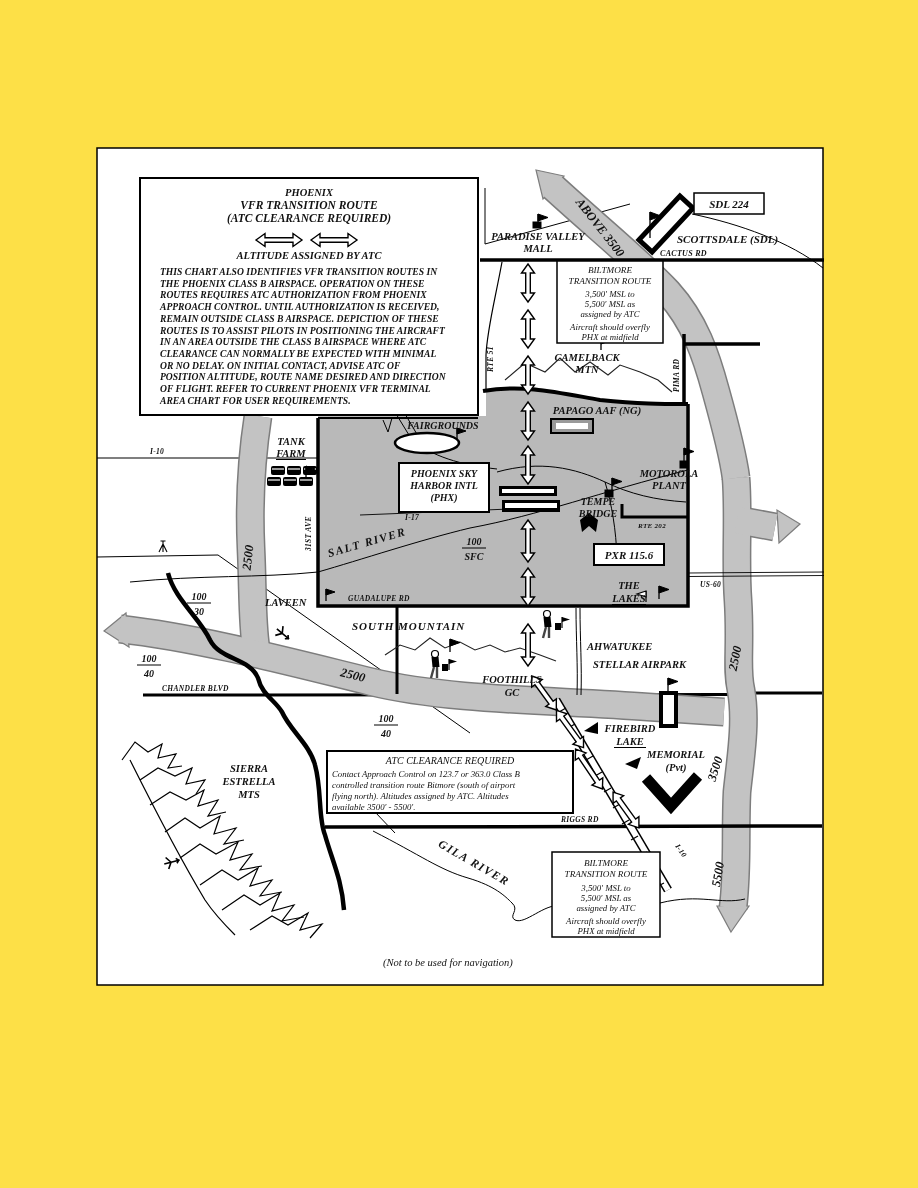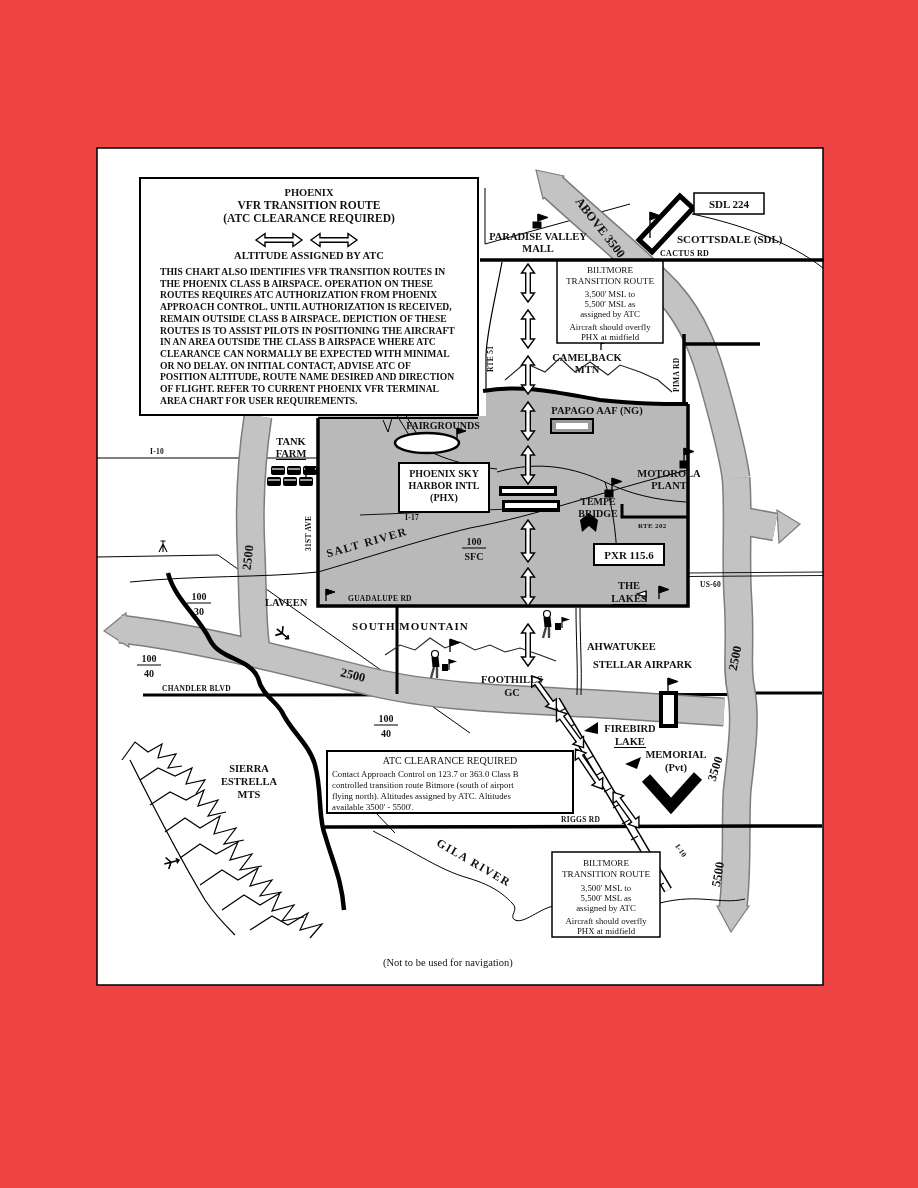--- a/index.html
+++ b/index.html
@@ -1,16 +1,16 @@
 <!DOCTYPE html>
 <html><head>
 <meta charset="utf-8">
 <style>
   html,body{margin:0;padding:0;background:#ffffff;}
-  .page{position:relative;width:918px;height:1188px;background:#ef4444;overflow:hidden;}
+  .page{position:relative;width:918px;height:1188px;background:#fde047;overflow:hidden;font-style:italic;}
   svg{display:block;}
   text{font-family:"Liberation Serif","DejaVu Serif",serif;fill:#111;}
   .lbl{font-weight:bold;}
   .sm{font-weight:bold;letter-spacing:.3px;}
   .body-line{font-weight:bold;}
 </style>
 </head>
 <body>
 
 <div class="page">

